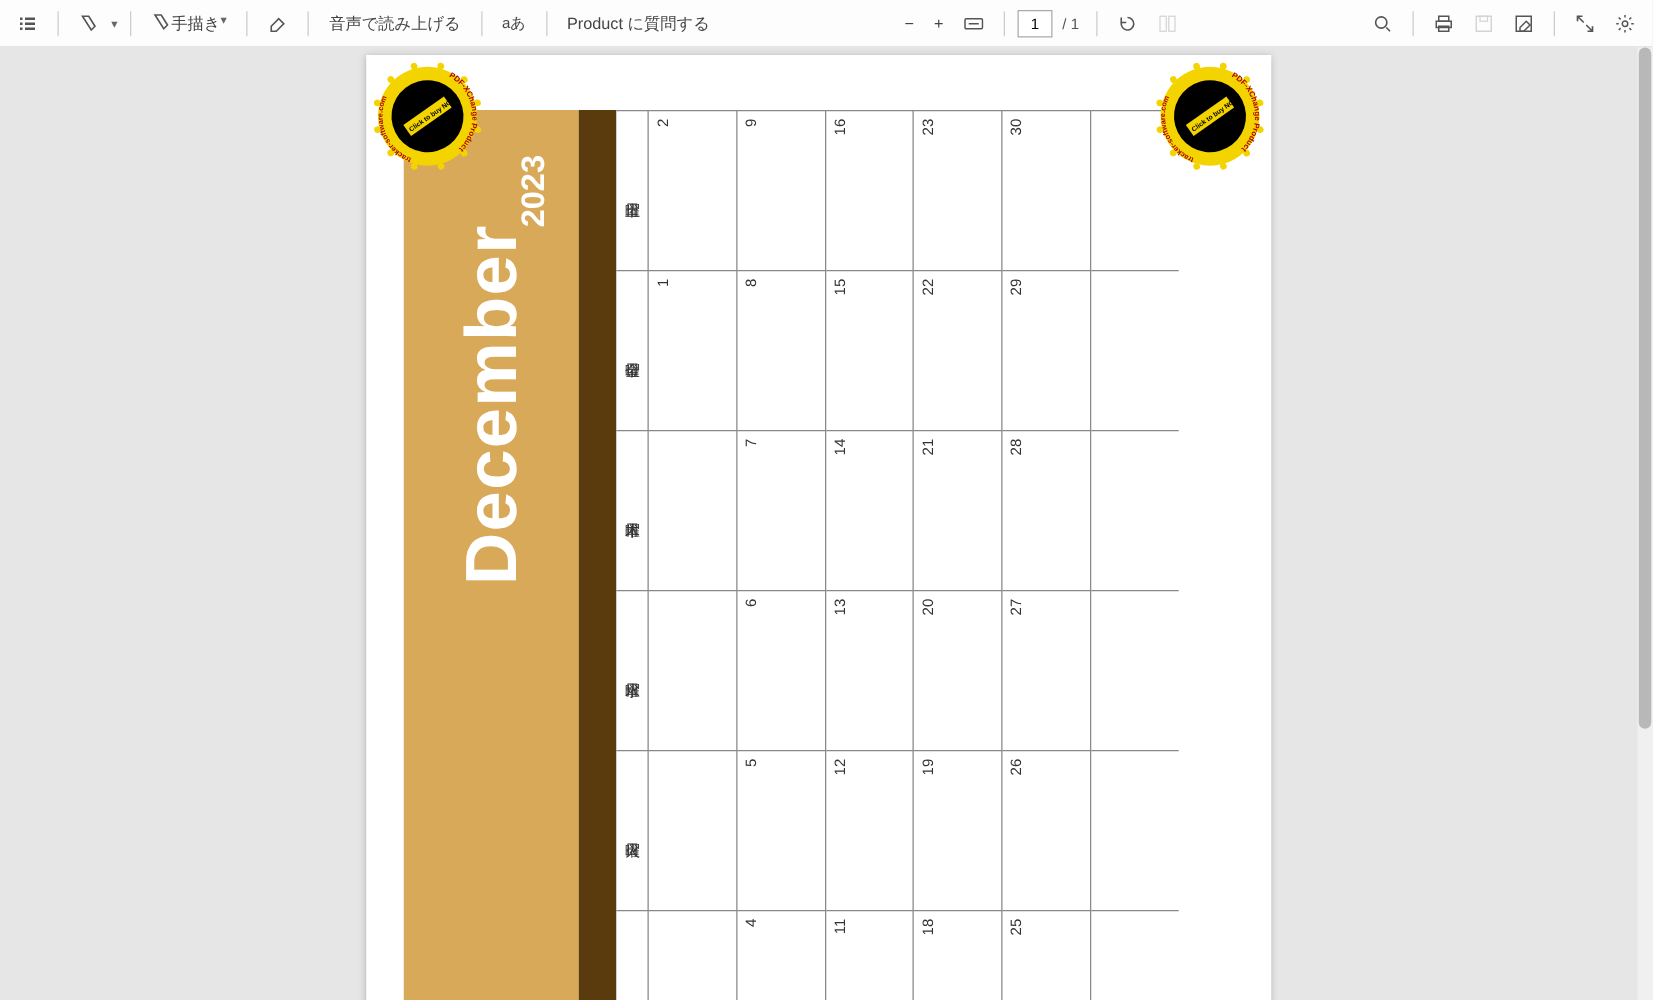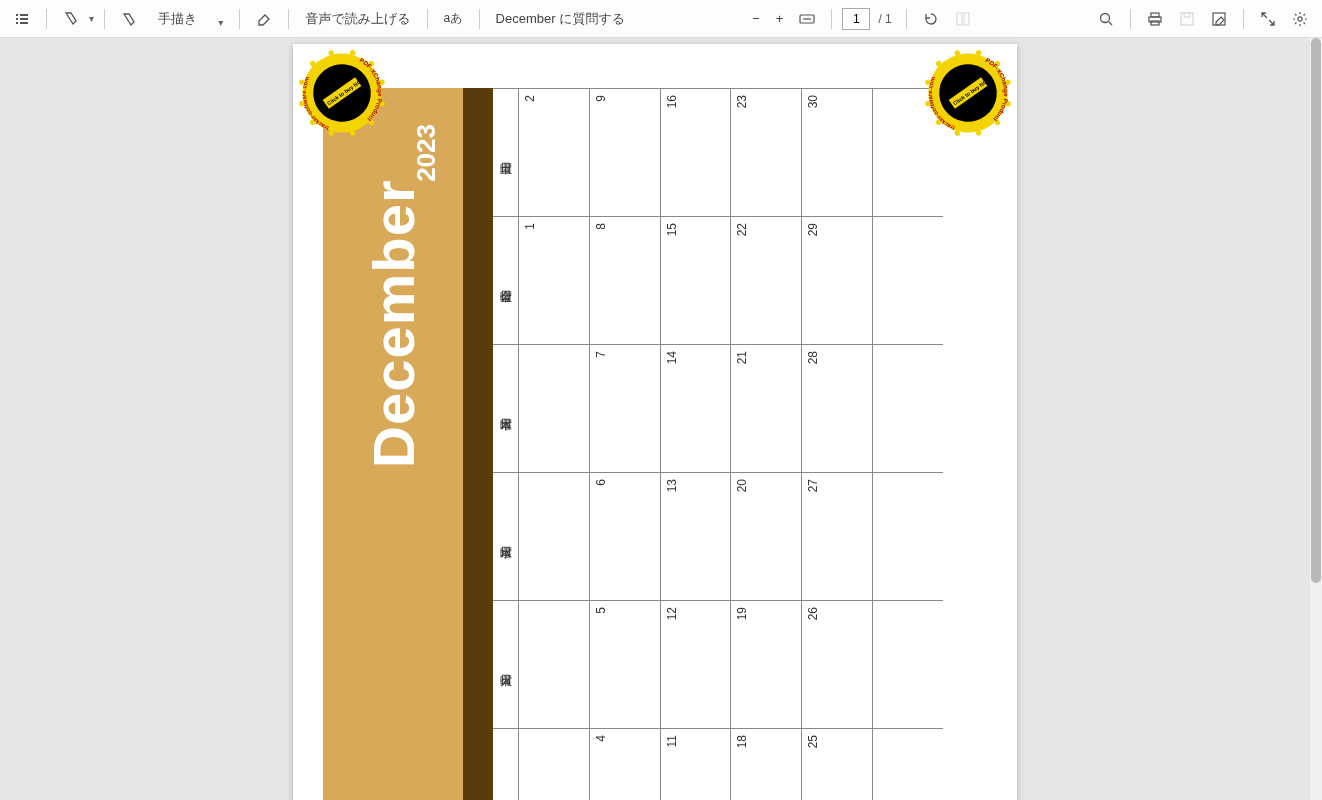--- a/index.html
+++ b/index.html
@@ -20,22 +20,22 @@
   padding: 0 8px;
   font-size: 13px;
   color: #333;
   justify-content: space-between;
 }
 .tb-left, .tb-right { display: flex; align-items: center; gap: 4px; }
 .tb-btn {
   padding: 4px 6px;
   border-radius: 3px;
   display: flex;
-  align-items: flex-end;
-  gap: 21px;
+  align-items: flex-start;
+  gap: 0;
   cursor: pointer;
   color: #444;
 }
 .tb-sep { width:1px; height:20px; background:#ccc; margin:0 6px; }
 .icon-svg { width:16px; height:16px; display:block; }
 .chev { font-size:10px; color:#666; }
 .page-input {
   width: 28px; height: 22px;
   border:1px solid #aaa;
   text-align:center;
@@ -180,21 +180,21 @@
     <div class="tb-sep"></div>
     <div class="tb-btn">
       <span>音声で読み上げる</span>
     </div>
     <div class="tb-sep"></div>
     <div class="tb-btn">
       <span style="font-size:12px">aあ</span>
     </div>
     <div class="tb-sep"></div>
     <div class="tb-btn">
-      <span>December に質問する</span>
+      <span>Product に質問する</span>
     </div>
   </div>
 
   <div class="tb-left">
     <div class="tb-btn">
         <span>−</span>
       </div>
     <div class="tb-btn">
         <span>+</span>
       </div>

